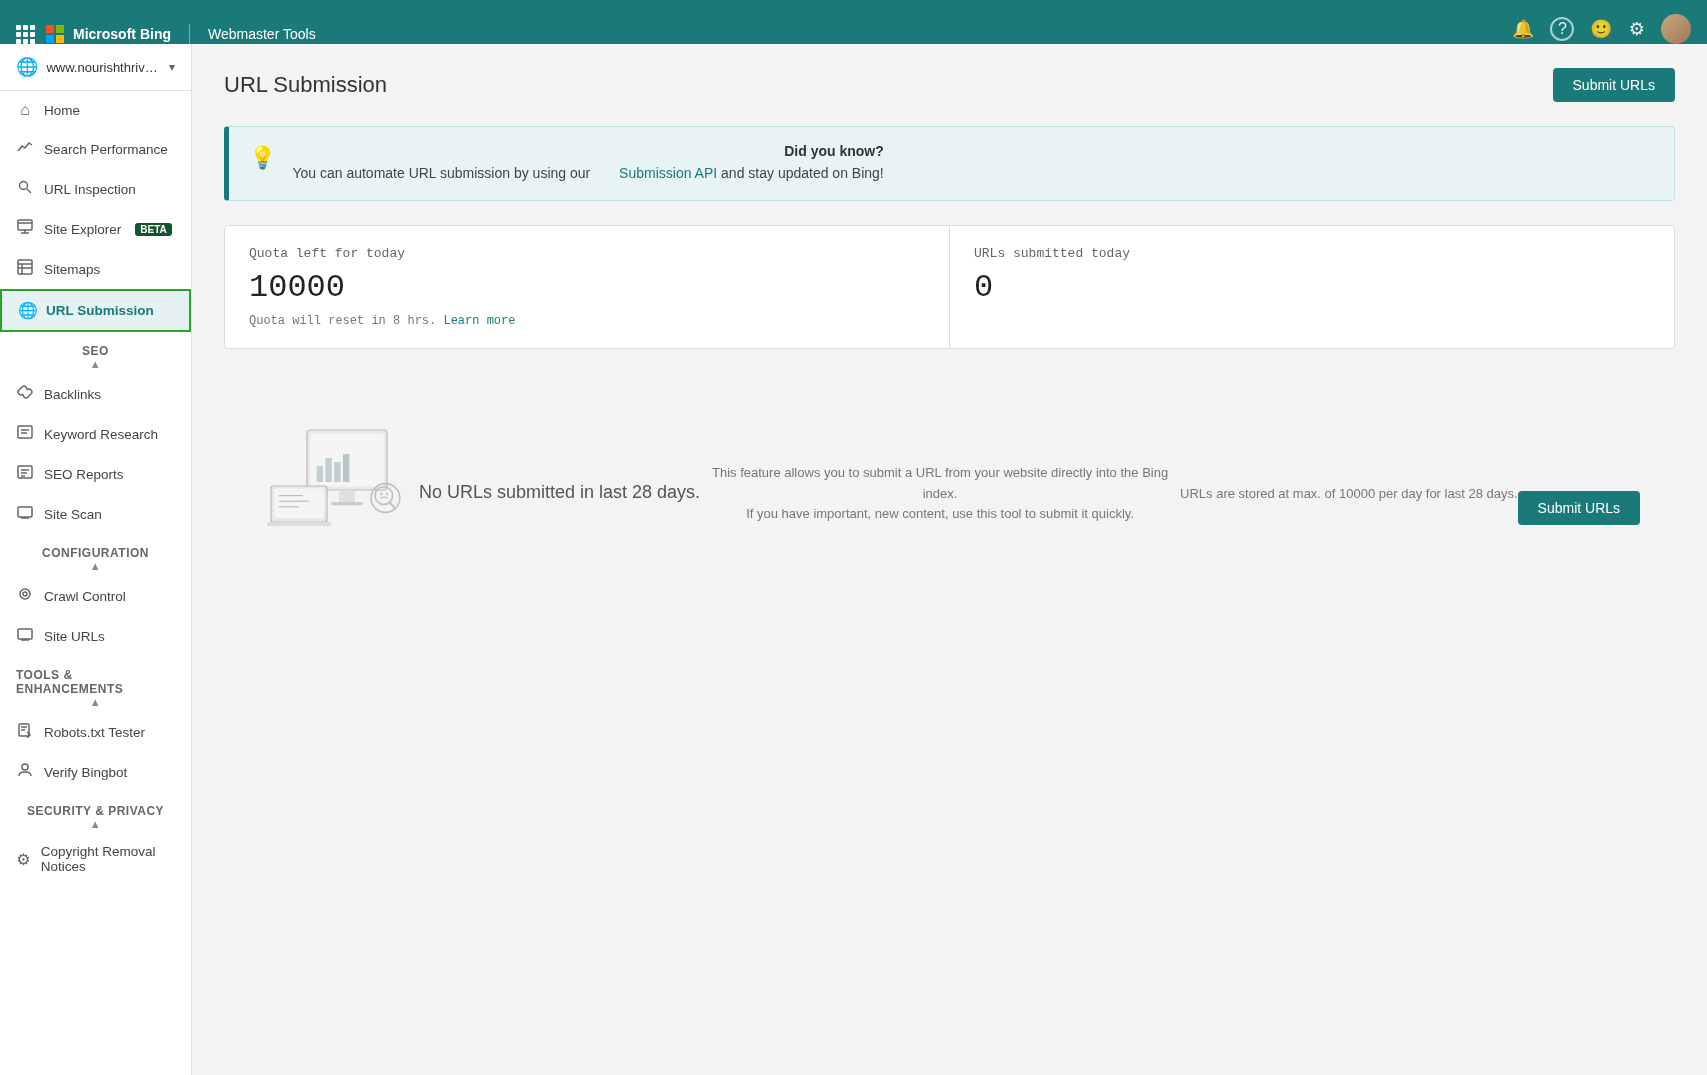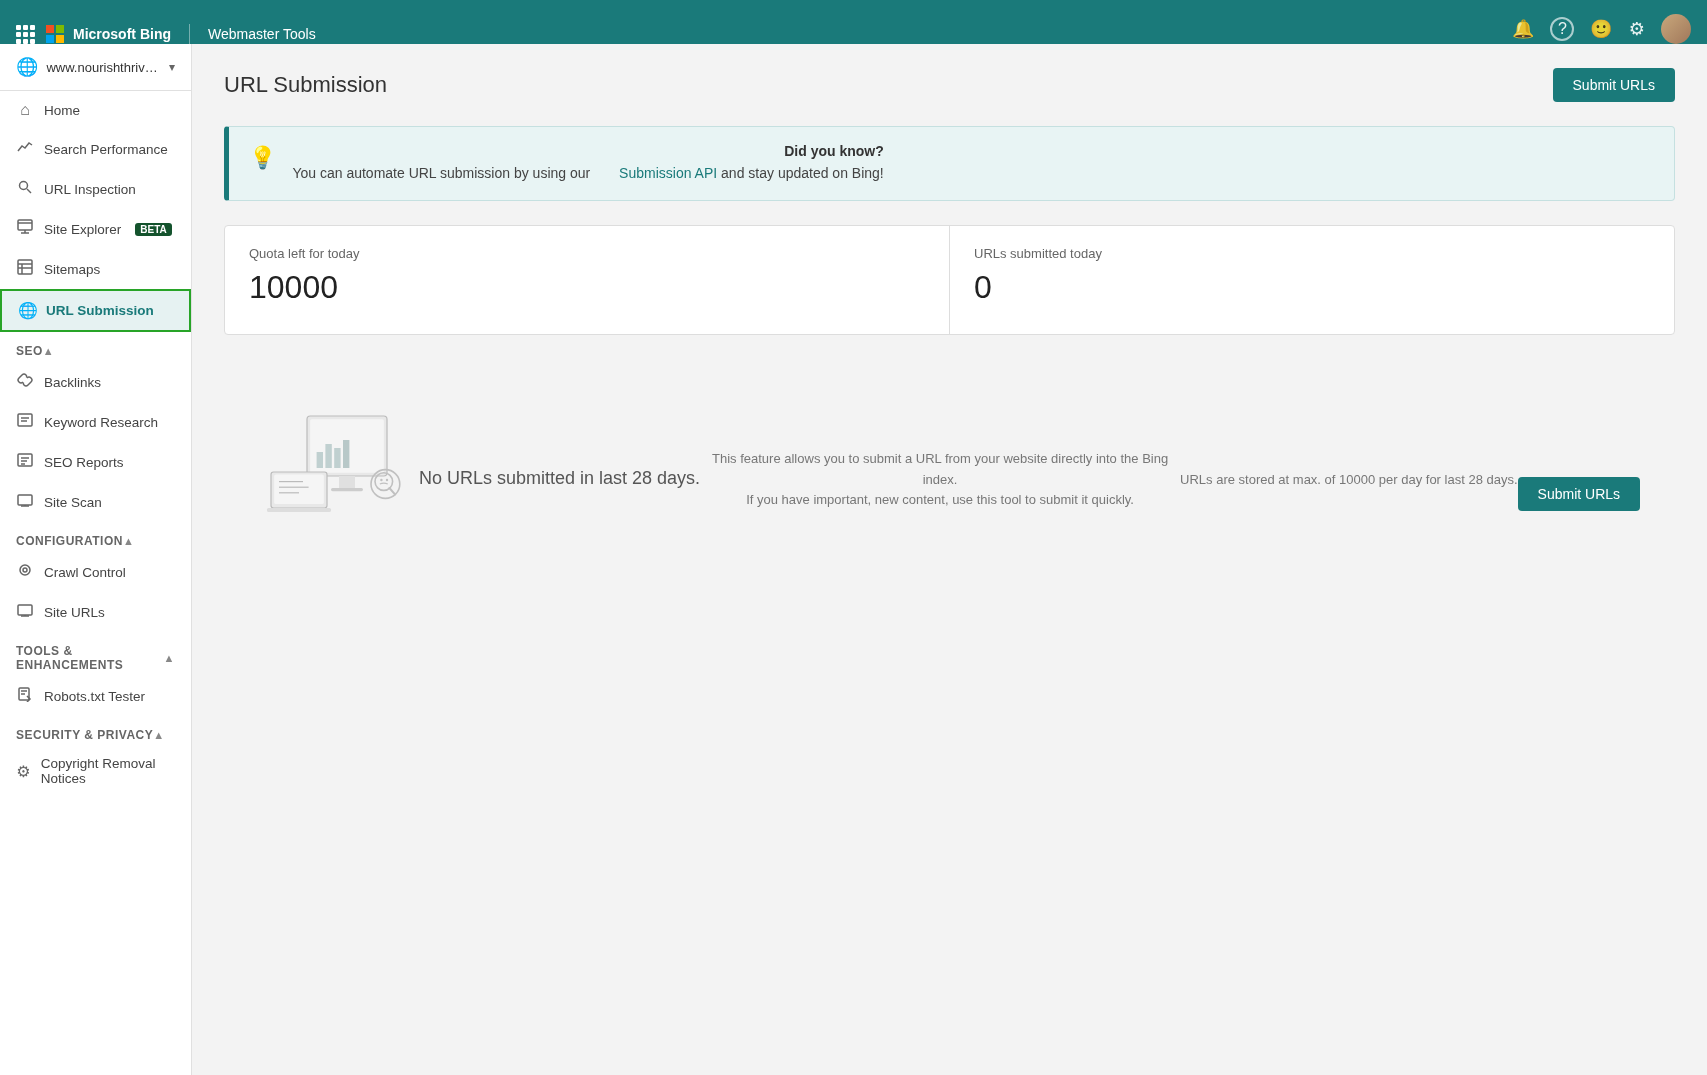--- a/index.html
+++ b/index.html
@@ -142,28 +142,29 @@
       font-size: 16px;
       color: #666;
       width: 18px;
       text-align: center;
     }
     .nav-item.active .nav-icon { color: #1a7a7a; }
 
     .nav-section-header {
       display: flex;
       align-items: center;
-      justify-content: flex-start;
+      justify-content: center;
       padding: 8px 16px 4px;
       font-size: 12px;
       font-weight: 600;
       color: #666;
       text-transform: uppercase;
       letter-spacing: 0.5px;
       margin-top: 4px;
+      flex-direction: column;
     }
     .nav-section-chevron {
       font-size: 11px;
       color: #888;
     }
 
     .beta-badge {
       background: #14532d;
       color: #fff;
       font-size: 10px;
@@ -251,20 +252,21 @@
       margin-bottom: 32px;
       border: 1px solid #ddd;
       border-radius: 4px;
       background: #fff;
       overflow: hidden;
     }
     .stat-card {
       flex: 1;
       padding: 20px 24px;
       border-right: 1px solid #ddd;
+      font-family: Liberation Mono, monospace;
     }
     .stat-card:last-child { border-right: none; }
     .stat-label {
       font-size: 13px;
       color: #666;
       margin-bottom: 8px;
     }
     .stat-value {
       font-size: 32px;
       font-weight: 300;
@@ -495,20 +497,29 @@
       <span class="nav-icon">
         <svg width="16" height="16" viewBox="0 0 16 16" fill="none" stroke="#666" stroke-width="1.5">
           <rect x="2" y="2" width="10" height="12" rx="1"></rect>
           <line x1="4" y1="5" x2="10" y2="5"></line>
           <line x1="4" y1="8" x2="8" y2="8"></line>
           <polyline points="10,10 13,13 10,16"></polyline>
         </svg>
       </span>
       <span>Robots.txt Tester</span>
     </div>
+    <div class="nav-item">
+      <span class="nav-icon">
+        <svg width="16" height="16" viewBox="0 0 16 16" fill="none" stroke="#666" stroke-width="1.5">
+          <circle cx="8" cy="5" r="3"></circle>
+          <path d="M2 14 Q2 10 8 10 Q14 10 14 14"></path>
+        </svg>
+      </span>
+      <span>Verify Bingbot</span>
+    </div>
 
     <div class="nav-section-header">
       <span>Security &amp; Privacy</span>
       <span class="nav-section-chevron">▲</span>
     </div>
     <div class="nav-item">
       <span class="nav-icon">⚙</span>
       <span>Copyright Removal Notices</span>
     </div>
 
@@ -528,20 +539,23 @@
         <div class="info-banner-text">
           <span>You can automate URL submission by using our </span><a href="#" class="info-banner-link">Submission API</a><span> and stay updated on Bing!</span>
         </div>
       </div>
     </div>
 
     <div class="stats-row">
       <div class="stat-card">
         <div class="stat-label">Quota left for today</div>
         <div class="stat-value">10000</div>
+        <div class="stat-note">
+          <span>Quota will reset in 8 hrs. </span><a href="#" style="color:#1a7a7a;">Learn more</a>
+        </div>
       </div>
       <div class="stat-card">
         <div class="stat-label">URLs submitted today</div>
         <div class="stat-value">0</div>
       </div>
     </div>
 
     <div class="empty-state">
 
       <svg class="empty-state-illustration" viewBox="0 0 200 160" fill="none" xmlns="http://www.w3.org/2000/svg">

